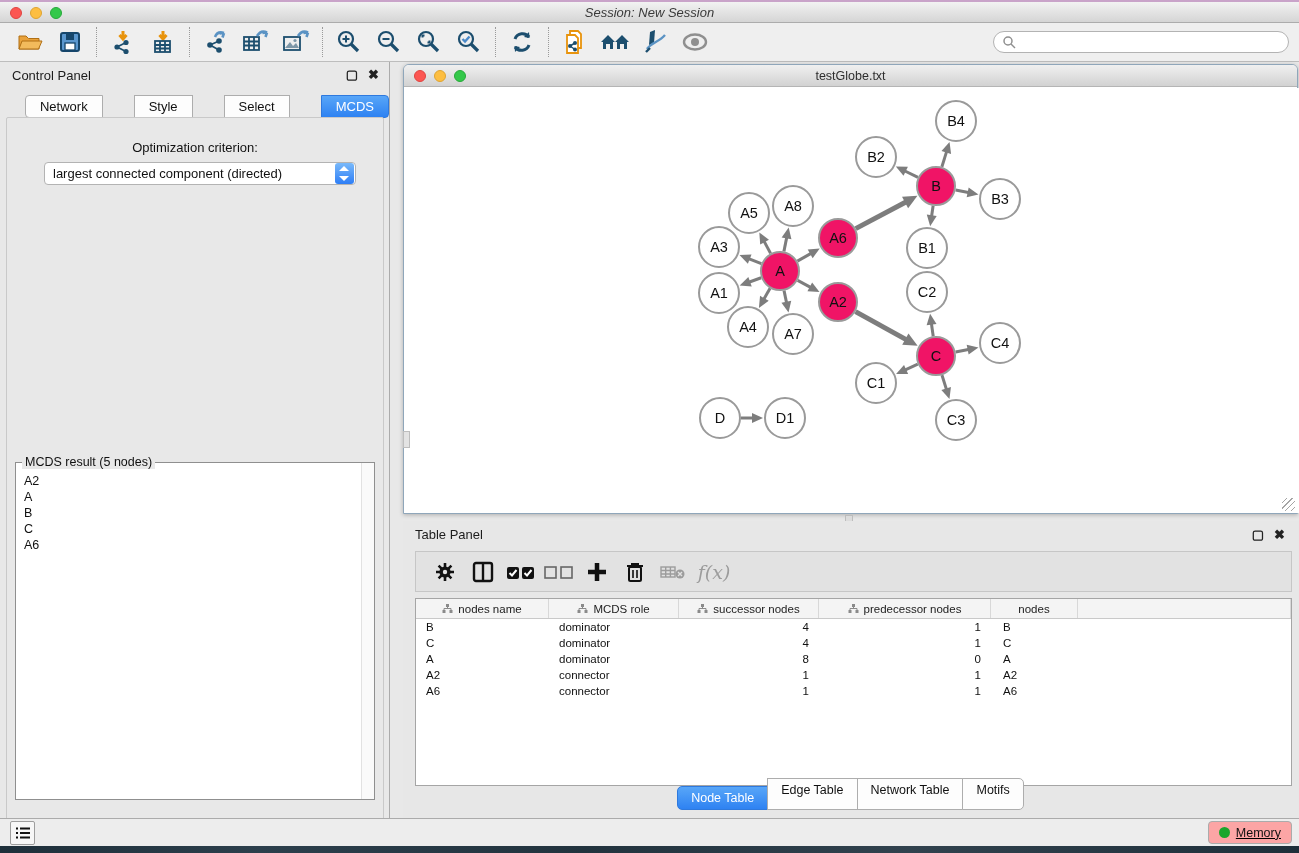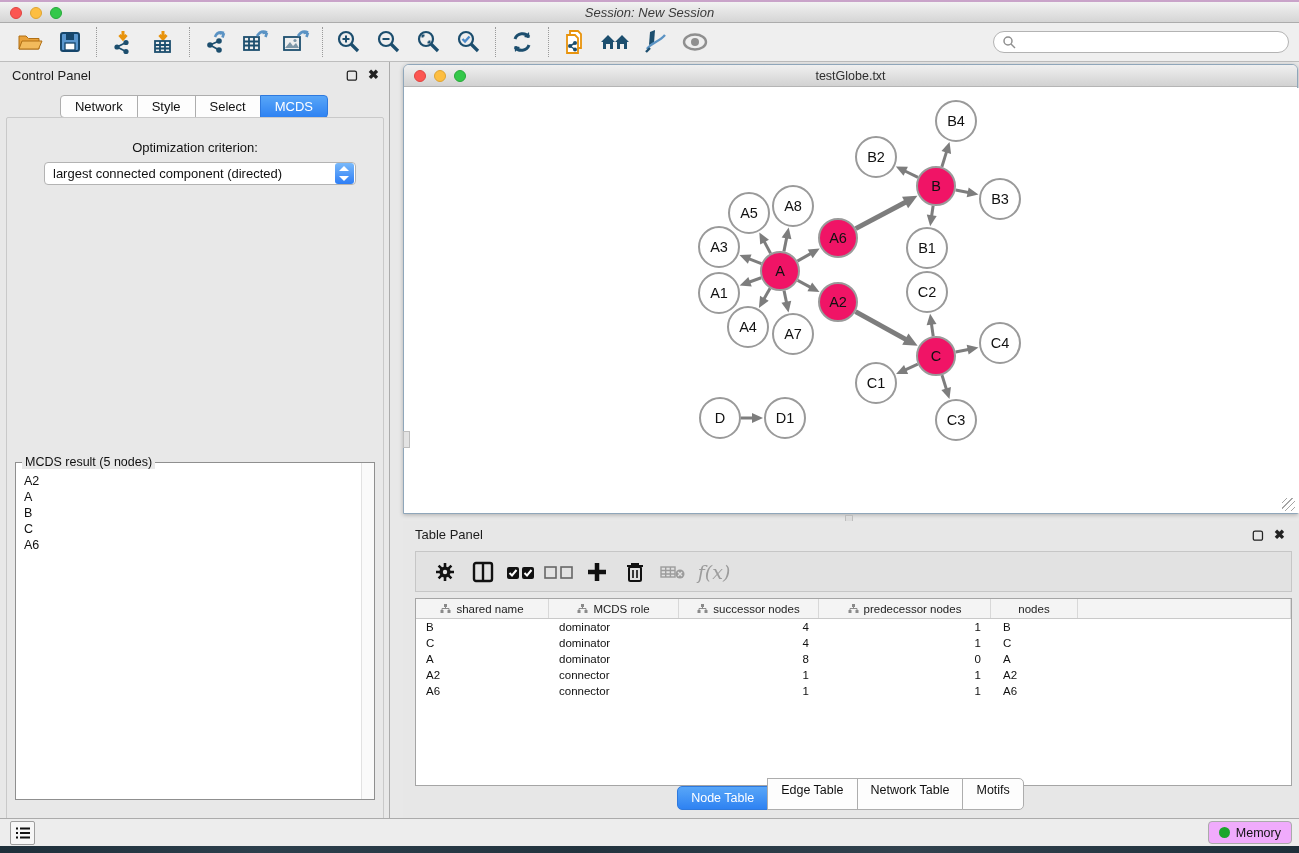--- a/index.html
+++ b/index.html
@@ -28,21 +28,21 @@
   .search-box svg { flex:0 0 auto; }
   .search-input { border:none; outline:none; flex:1; font-size:12px; background:transparent; margin-left:4px; }
 
   
   .control-panel { left:0; top:62px; width:390px; height:756px; background:#E8E8E8;
     border-right:1px solid #ABABAB; }
   .cp-header { position:absolute; left:0; top:0; width:100%; height:26px; }
   .cp-title { position:absolute; left:12px; top:6px; font-size:13px; color:#1C1C1C; }
   .panel-ctrls { position:absolute; right:10px; top:5px; display:flex; gap:10px; font-size:13px; color:#222; }
   .panel-ctrls span { cursor:pointer; font-weight:bold; }
-  .cp-tabs { position:absolute; left:0; top:33px; width:100%; display:flex; justify-content:center; }
+  .cp-tabs { position:absolute; left:0; top:33px; width:100%; display:flex; justify-content:flex-end;gap:32px; }
   .cp-tab { font-size:13px; color:#111; background:#FDFDFD; border:1px solid #ADADAD;
     padding:3px 14px; margin-left:-1px; cursor:pointer; }
   .cp-tab:first-child { border-radius:4px 0 0 4px; }
   .cp-tab:last-child { border-radius:0 4px 4px 0; }
   .cp-tab.active { background:linear-gradient(#58A6F8,#2E82F2); color:#fff; border-color:#2E79DE; }
   .cp-body { position:absolute; left:6px; top:55px; width:378px; height:846px;
     border:1px solid #C9C9C9; border-radius:2px; background:#E8E8E8; }
   .opt-label { position:absolute; left:0; top:22px; width:100%; text-align:center; font-size:13px; color:#111; }
   .dropdown { position:absolute; left:37px; top:44px; width:312px; height:23px; background:#fff;
     border:1px solid #B3B3B3; border-radius:4px; display:flex; align-items:center; cursor:pointer; }
@@ -105,23 +105,23 @@
     padding:4px 13px; margin-left:-1px; cursor:pointer; }
   .tp-tab:first-child { border-radius:5px 0 0 5px; }
   .tp-tab:last-child { border-radius:0 5px 5px 0; }
   .tp-tab.active { background:linear-gradient(#58A6F8,#2E82F2); color:#fff; border-color:#2E79DE;margin-top:8px; }
 
   
   .status-bar { left:0; top:818px; width:1299px; height:28px; background:#EDEDED;
     border-top:1px solid #ABABAB; }
   .list-btn { position:absolute; left:10px; top:2px; width:25px; height:24px; background:#F7F7F7;
     border:1px solid #9E9E9E; border-radius:2px; display:flex; align-items:center; justify-content:center; cursor:pointer; }
-  .memory-btn { position:absolute; right:7px; top:2px; height:23px; background:#f0abfc;
+  .memory-btn { position:absolute; right:7px; top:2px; height:23px; background:#fca5a5;
     border:1px solid #ABABAB; border-radius:4px; display:flex; align-items:center; gap:6px;
-    padding:0 10px; cursor:pointer; }
+    padding:0 10px; cursor:pointer;text-decoration:underline; }
   .memory-dot { width:11px; height:11px; border-radius:50%; background:#1BA62C; }
   .memory-label { font-size:12.5px; color:#111; }
   .desktop-bottom { left:0; top:846px; width:1299px; height:7px;
     background:linear-gradient(90deg,#1E2F3A,#2C3F4C 20%,#22333E 45%,#31424E 70%,#1E2F3A); }
 
   
   svg.navy { stroke:#1C4E6E; fill:none; }
 </style>
 </head>
 <body>
@@ -474,21 +474,21 @@
   </div>
   <div class="tp-table">
     <div class="th-row">
         <div class="th-cell" style="width: 133px;">
           <svg width="11" height="10" viewBox="0 0 11 10">
             <rect x="4" y="0" width="3" height="3" fill="#8A8A8A"></rect>
             <rect x="0.5" y="6" width="3" height="3" fill="#8A8A8A"></rect>
             <rect x="7.5" y="6" width="3" height="3" fill="#8A8A8A"></rect>
             <path d="M5.5 3 L5.5 4.5 M2 6 L2 4.5 L9 4.5 L9 6" stroke="#8A8A8A" stroke-width="1" fill="none"></path>
           </svg>
-          <span>shared name</span>
+          <span>nodes name</span>
         </div>
         <div class="th-cell" style="width: 130px;">
           <svg width="11" height="10" viewBox="0 0 11 10">
             <rect x="4" y="0" width="3" height="3" fill="#8A8A8A"></rect>
             <rect x="0.5" y="6" width="3" height="3" fill="#8A8A8A"></rect>
             <rect x="7.5" y="6" width="3" height="3" fill="#8A8A8A"></rect>
             <path d="M5.5 3 L5.5 4.5 M2 6 L2 4.5 L9 4.5 L9 6" stroke="#8A8A8A" stroke-width="1" fill="none"></path>
           </svg>
           <span>MCDS role</span>
         </div>

